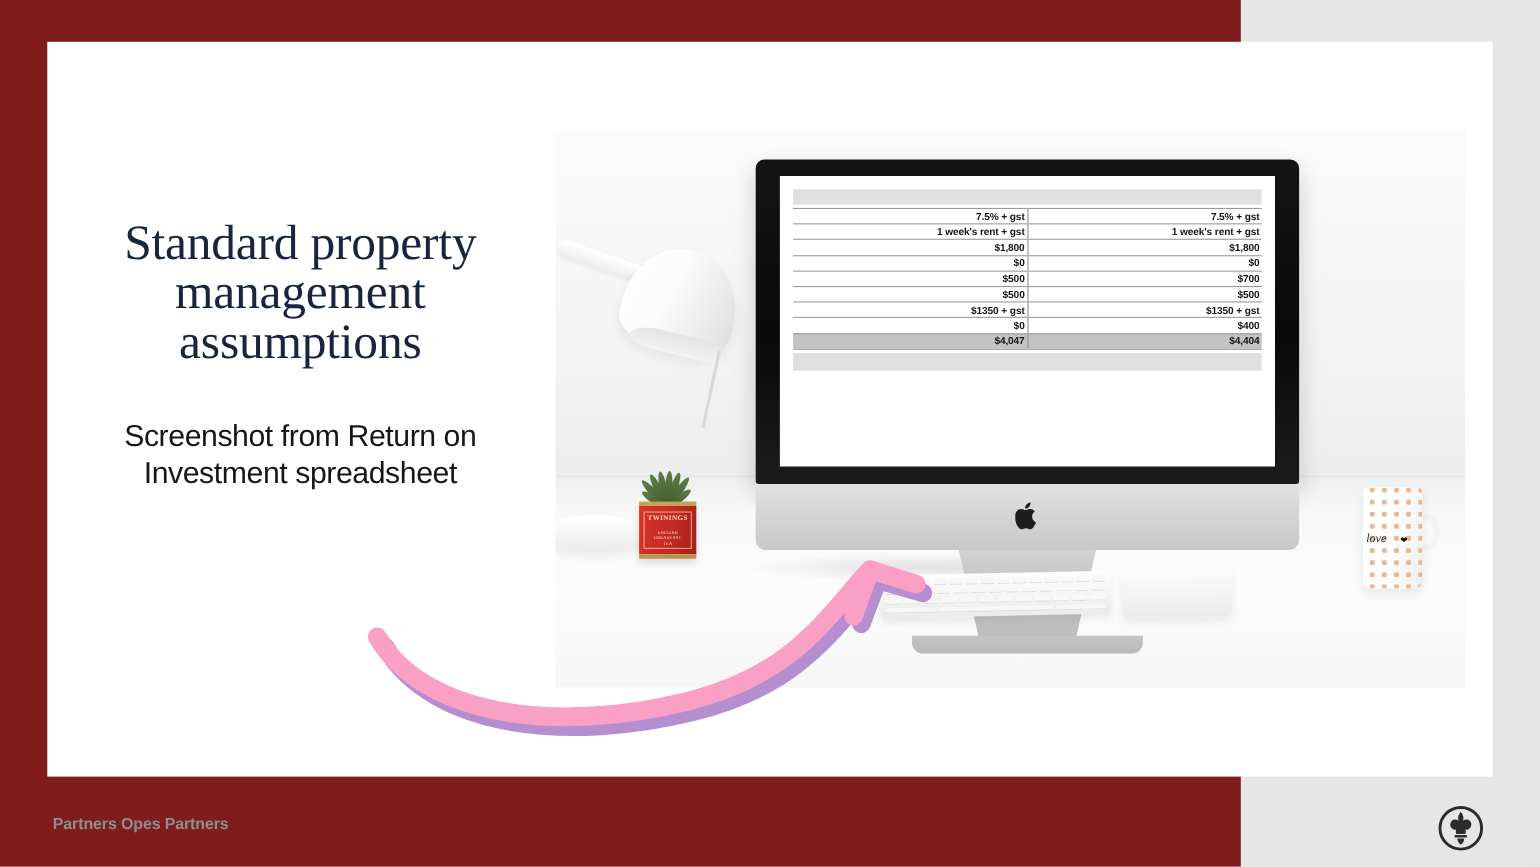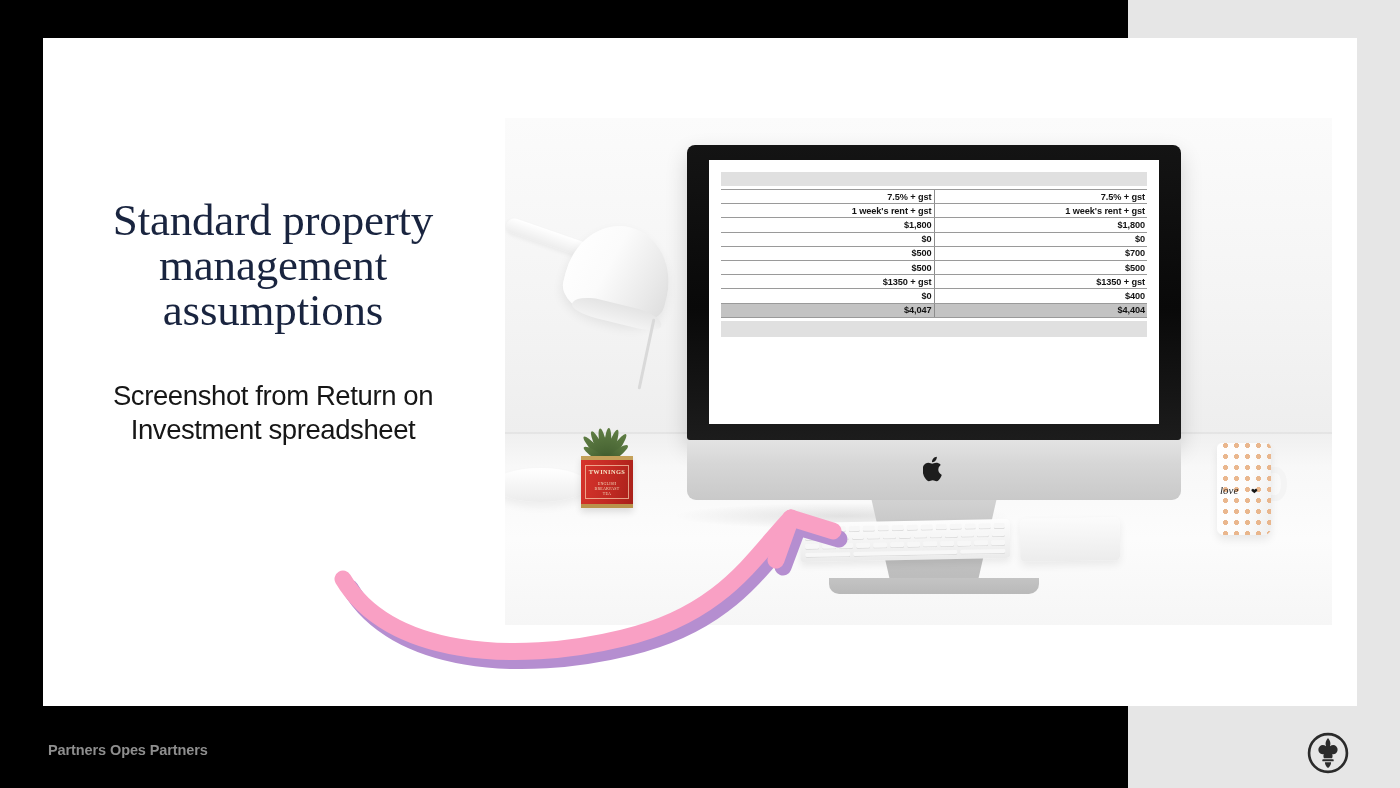--- a/index.html
+++ b/index.html
@@ -2,21 +2,21 @@
 <html><head>
 <meta charset="utf-8">
 <style>
   * { box-sizing: border-box; margin: 0; padding: 0; }
   html, body {
     width: 1400px; height: 788px;
     background: #e6e6e6;
     font-family: "Liberation Sans", sans-serif;
     overflow: hidden;
   }
-  #slide-root { position: relative; width: 1128px; height: 788px; background: #000000; }
+  #slide-root { position: relative; width: 1128px; height: 788px; background: #7f1d1d; }
 
   
   .slide-card {
     position: absolute;
     left: 43px; top: 38px;
     width: 1314px; height: 668px;
     background: #ffffff;
   }
 
   
@@ -231,21 +231,21 @@
   }
   .tin-sub {
     position:absolute; left:0; right:0; top: 21px;
     text-align:center;
     font-family:"Liberation Serif", serif;
     font-size: 4px; line-height: 1.35;
     color: #f2dcbe; letter-spacing: 0.2px;
   }
 
   
-  .mug { position: absolute; left: 708px; top: 325px; width: 70px; height: 96px; }
+  .mug { position: absolute; left: 730px; top: 325px; width: 70px; height: 96px; }
   .mug-body {
     position: absolute; left: 4px; top: 0;
     width: 54px; height: 92px;
     background: linear-gradient(100deg,#ffffff 0%,#fcfcfc 55%,#efefef 100%);
     border-radius: 5px 5px 7px 7px;
     box-shadow: 0 5px 9px rgba(0,0,0,0.08);
     overflow: hidden;
   }
   .mug-dots {
     position:absolute; inset:0;

